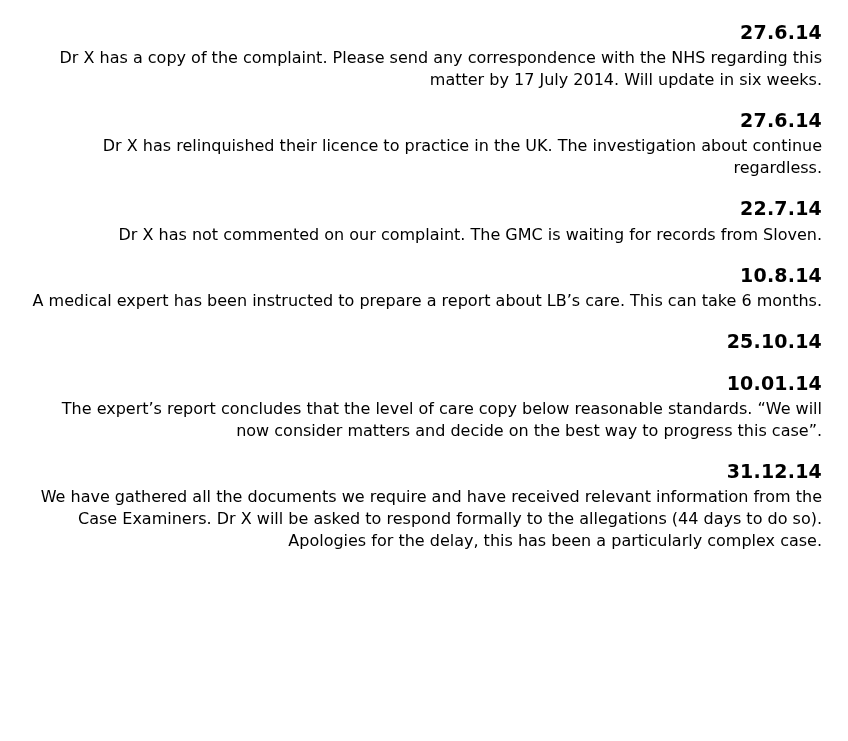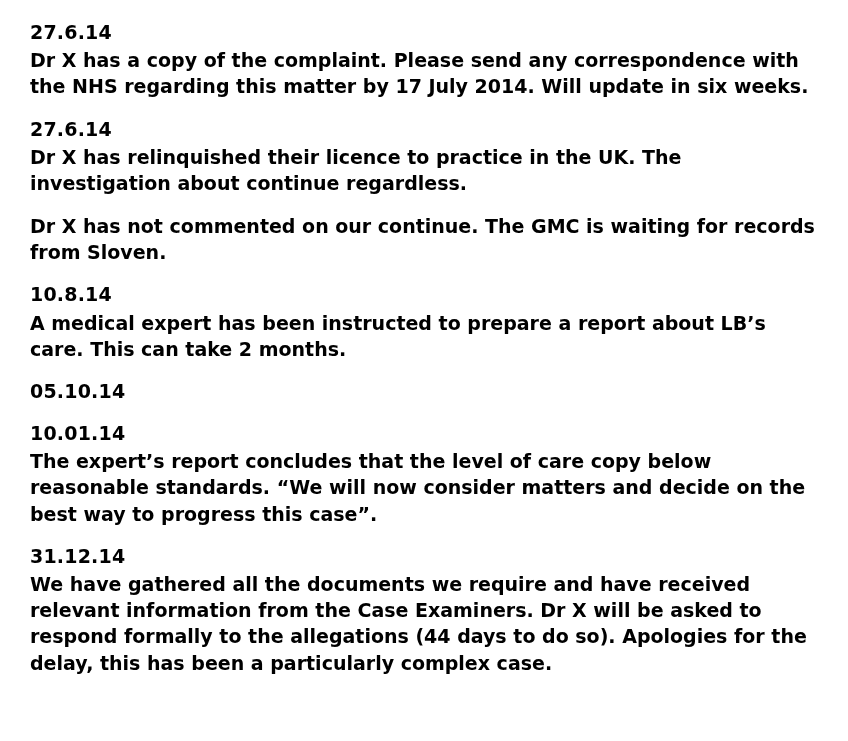--- a/index.html
+++ b/index.html
@@ -16,64 +16,66 @@
   }
   .page {
     box-sizing: border-box;
     width: 848px;
     height: 741px;
     padding: 20px 26px 0 30px;
     background: #ffffff;
   }
   .entry {
     margin: 0 0 17px 0;
+    text-align: right;
   }
   .entry:last-child {
     margin-bottom: 0;
   }
   .entry-date {
     font-size: 19px;
     font-weight: bold;
     line-height: 1.32;
     letter-spacing: 0.2px;
     margin: 0 0 2px 0;
   }
   .entry-body {
-    font-size: 19px;
-    font-weight: bold;
+    font-size: 16px;
+    font-weight: normal;
     line-height: 1.38;
     margin: 0;
   }
 </style>
 </head>
 <body>
 
 <div class="page">
 
   <div class="entry">
     <div class="entry-date">27.6.14</div>
     <div class="entry-body">Dr X has a copy of the complaint. Please send any correspondence with the NHS regarding this matter by 17 July 2014. Will update in six weeks.</div>
   </div>
 
   <div class="entry">
     <div class="entry-date">27.6.14</div>
     <div class="entry-body">Dr X has relinquished their licence to practice in the UK. The investigation about continue regardless.</div>
   </div>
 
   <div class="entry">
-    <div class="entry-body">Dr X has not commented on our continue. The GMC is waiting for records from Sloven.</div>
+    <div class="entry-date">22.7.14</div>
+    <div class="entry-body">Dr X has not commented on our complaint. The GMC is waiting for records from Sloven.</div>
   </div>
 
   <div class="entry">
     <div class="entry-date">10.8.14</div>
-    <div class="entry-body">A medical expert has been instructed  to prepare a report about LB’s care. This can take 2 months.</div>
+    <div class="entry-body">A medical expert has been instructed  to prepare a report about LB’s care. This can take 6 months.</div>
   </div>
 
   <div class="entry">
-    <div class="entry-date">05.10.14</div>
+    <div class="entry-date">25.10.14</div>
   </div>
 
   <div class="entry">
     <div class="entry-date">10.01.14</div>
     <div class="entry-body">The expert’s report concludes that the level of care copy below reasonable standards. “We will now consider matters and decide on the best way to progress this case”.</div>
   </div>
 
   <div class="entry">
     <div class="entry-date">31.12.14</div>
     <div class="entry-body">We have gathered all the documents we require and have received relevant information from the Case Examiners. Dr X will be asked to respond formally to the allegations (44 days to do so). Apologies for the delay, this has been a particularly complex case.</div>

